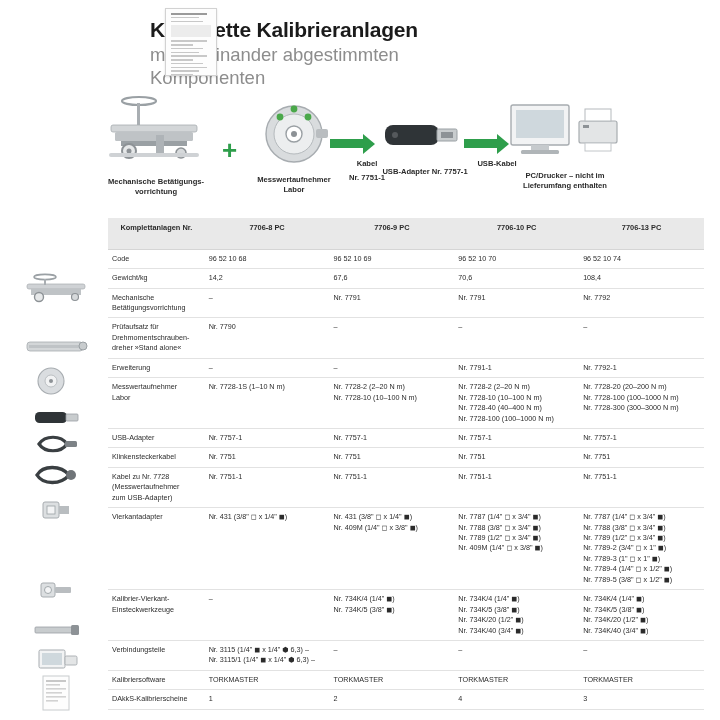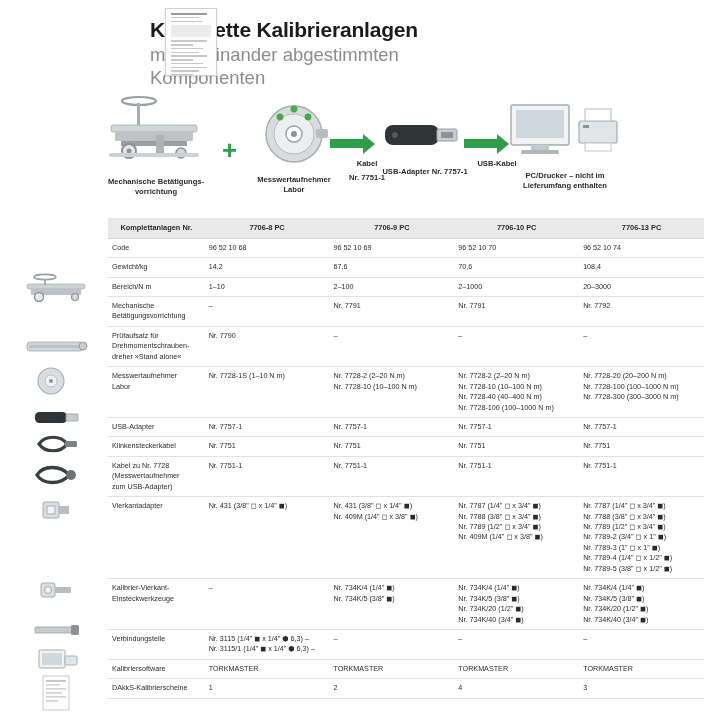--- a/index.html
+++ b/index.html
@@ -71,21 +71,21 @@
   .table-area { position: absolute; left: 0; top: 218px; width: 720px; }
   table { border-collapse: collapse; width: 596px; margin-left: 108px; table-layout: fixed; }
   th, td {
     font-size: 7.2px; line-height: 1.45; vertical-align: top;
     padding: 4px 4px 4px 4px;
     border-bottom: 1px solid #e2e2e2;
     color: #2b2b2b;
   }
   thead th {
     background: #e9e9e9; font-weight: bold; font-size: 7.4px;
-    border-bottom: 1px solid #d5d5d5; padding-top: 5px; padding-bottom: 4px;
+    border-bottom: 1px solid #d5d5d5; padding-top: 5px; padding-bottom: 15px;
   }
   tbody tr td:first-child { font-weight: normal; }
   td.lbl { width: 96px; }
   td.c { width: 124px; }
   th.lbl { width: 96px; }
   th.c { width: 124px; }
   .bold { font-weight: normal; }
   .ml { white-space: pre-line; }
 
   
@@ -305,42 +305,42 @@
           <td class="c bold ml">96 52 10 74</td>
         </tr>
         <tr>
           <td class="lbl ml">Gewicht/kg</td>
           <td class="c ml">14,2</td>
           <td class="c ml">67,6</td>
           <td class="c ml">70,6</td>
           <td class="c ml">108,4</td>
         </tr>
         <tr>
-          <td class="lbl ml">Bereich/N m</td>
-          <td class="c ml">1–10</td>
-          <td class="c ml">2–100</td>
-          <td class="c ml">2–1000</td>
-          <td class="c ml">20–3000</td>
-        </tr>
-        <tr>
           <td class="lbl ml">Mechanische
 Betätigungsvorrichtung</td>
           <td class="c ml">–</td>
           <td class="c ml">Nr. 7791</td>
           <td class="c ml">Nr. 7791</td>
           <td class="c ml">Nr. 7792</td>
         </tr>
         <tr>
           <td class="lbl ml">Prüfaufsatz für
 Drehmomentschrauben-
 dreher »Stand alone«</td>
           <td class="c ml">Nr. 7790</td>
           <td class="c ml">–</td>
           <td class="c ml">–</td>
           <td class="c ml">–</td>
+        </tr>
+        <tr>
+          <td class="lbl ml">Erweiterung</td>
+          <td class="c ml">–</td>
+          <td class="c ml">–</td>
+          <td class="c ml">Nr. 7791-1</td>
+          <td class="c ml">Nr. 7792-1</td>
         </tr>
         <tr>
           <td class="lbl ml">Messwertaufnehmer
 Labor</td>
           <td class="c ml">Nr. 7728-1S (1–10 N m)</td>
           <td class="c ml">Nr. 7728-2 (2–20 N m)
 Nr. 7728-10 (10–100 N m)</td>
           <td class="c ml">Nr. 7728-2 (2–20 N m)
 Nr. 7728-10 (10–100 N m)
 Nr. 7728-40 (40–400 N m)

